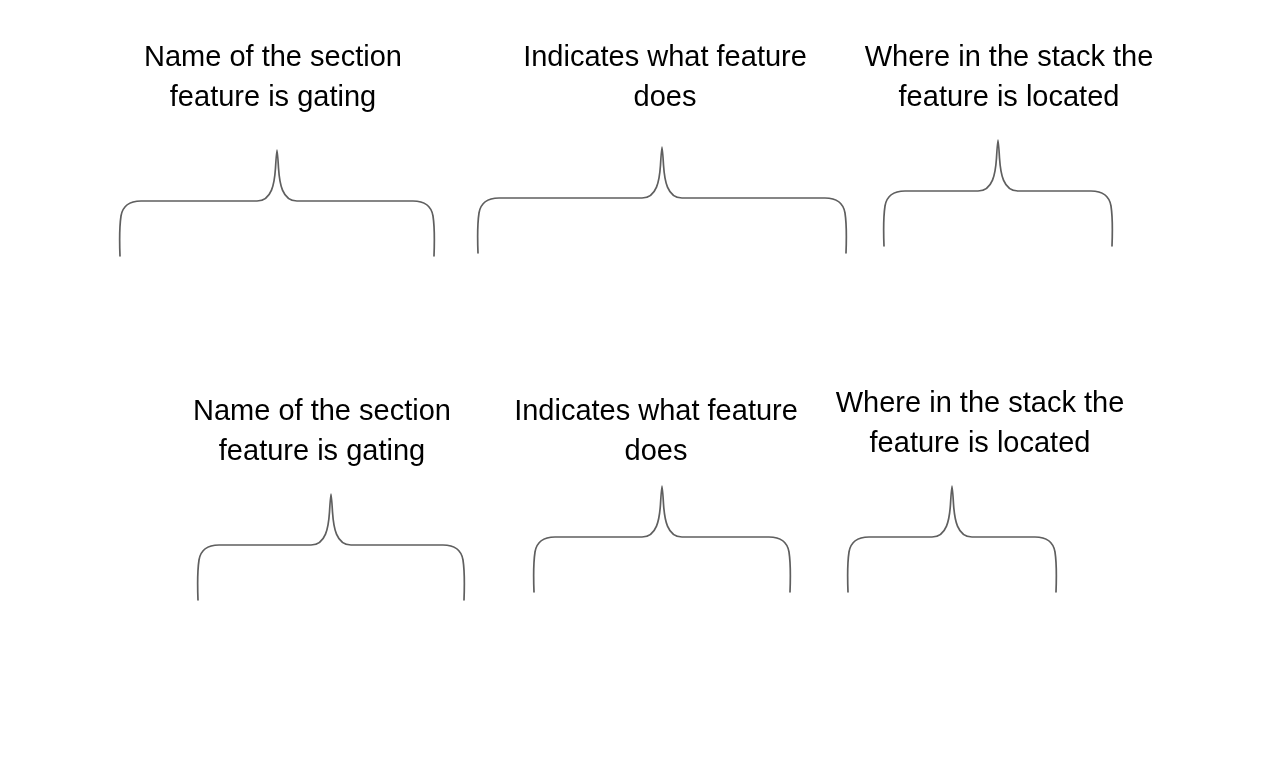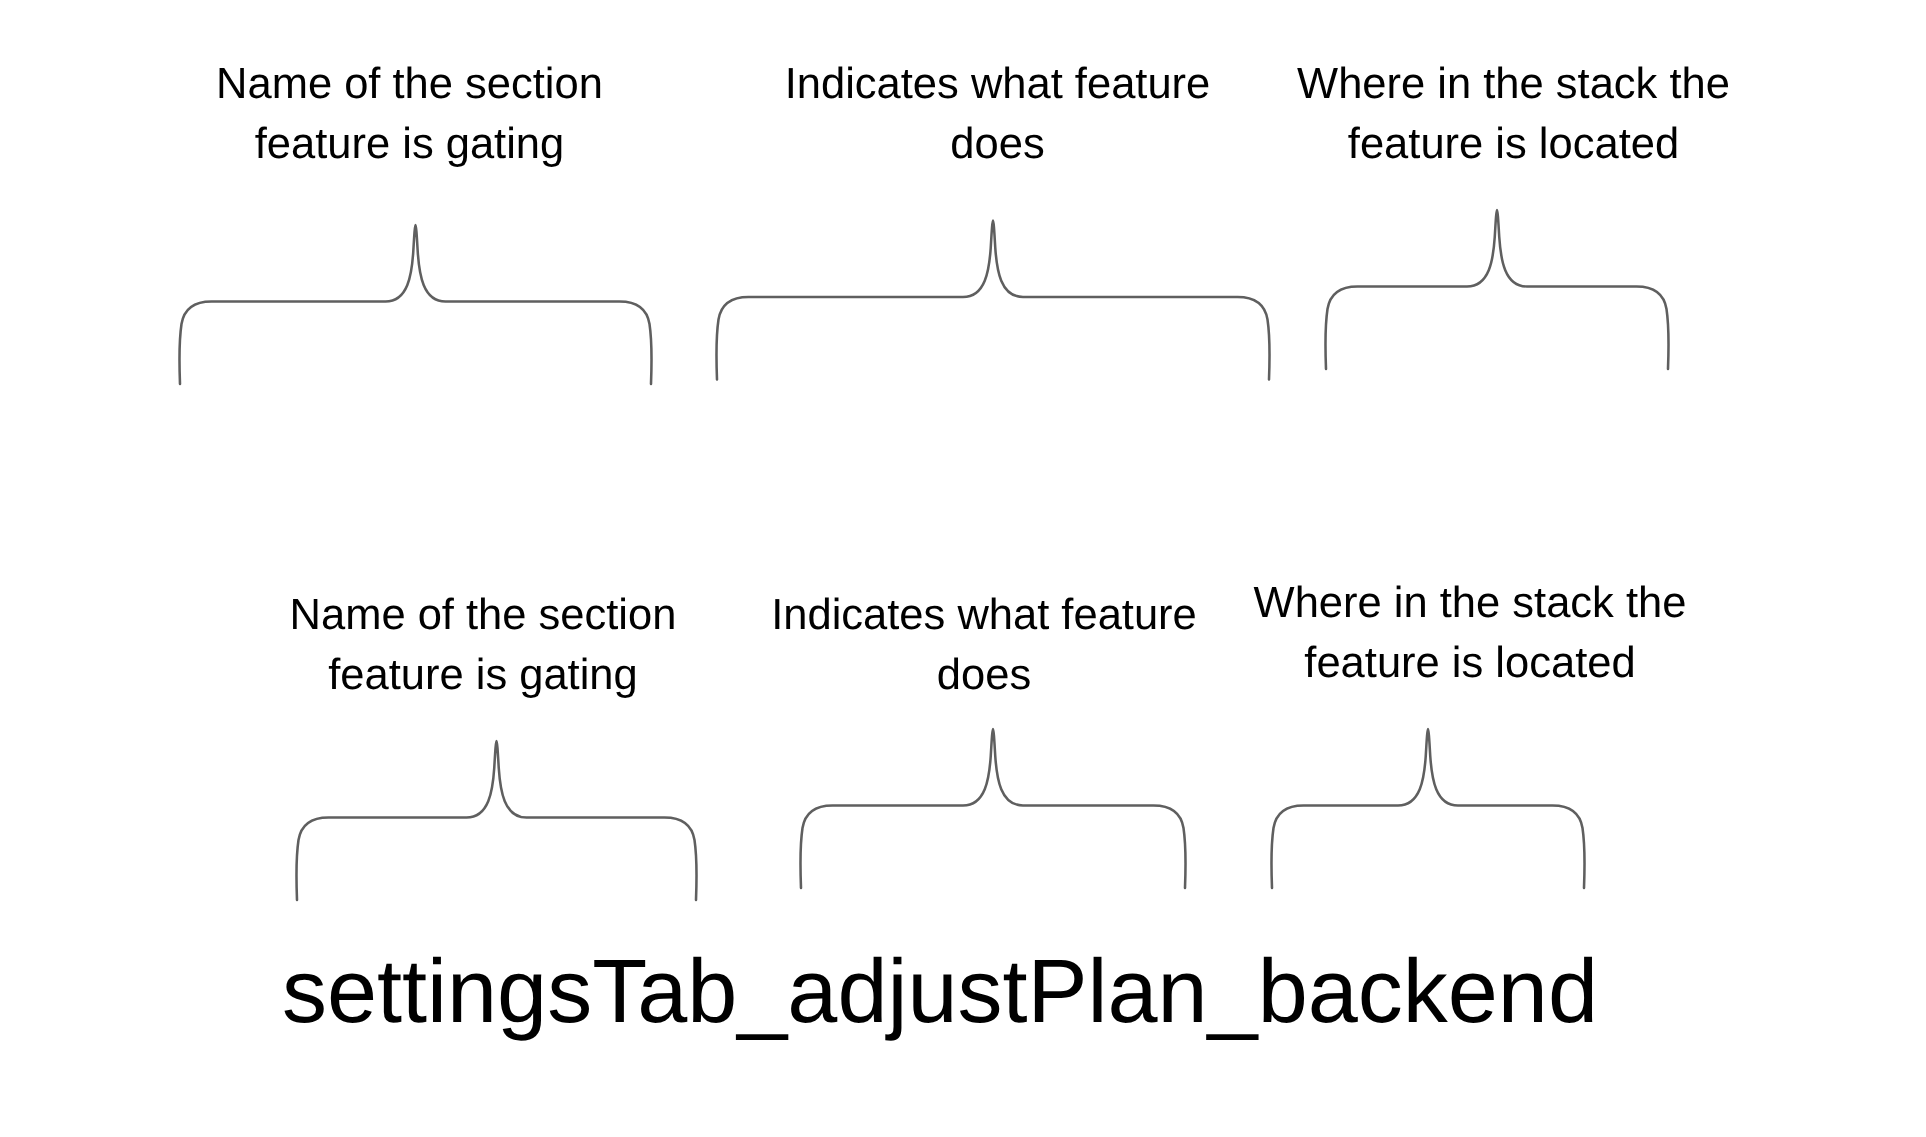--- a/index.html
+++ b/index.html
@@ -70,15 +70,14 @@
   <svg class="brace" style="left:197px; top:492px;" width="268" height="110" viewBox="0 0 268 110">
     <path d="M 1,108 C 0.5,95 0.5,78 2,68 C 3.5,59 9,53 22,53 L 114,53 C 129,53 131.5,35 132.5,20 C 133.2,8 133.6,2 134,2 C 134.4,2 134.8,8 135.5,20 C 136.5,35 139,53 154,53 L 246,53 C 259,53 264.5,59 266,68 C 267.5,78 267.5,95 267,108"></path>
   </svg>
   <svg class="brace" style="left:533px; top:484px;" width="258" height="110" viewBox="0 0 258 110">
     <path d="M 1,108 C 0.5,95 0.5,78 2,68 C 3.5,59 9,53 22,53 L 109,53 C 124,53 126.5,35 127.5,20 C 128.2,8 128.6,2 129,2 C 129.4,2 129.8,8 130.5,20 C 131.5,35 134,53 149,53 L 236,53 C 249,53 254.5,59 256,68 C 257.5,78 257.5,95 257,108"></path>
   </svg>
   <svg class="brace" style="left:847px; top:484px;" width="210" height="110" viewBox="0 0 210 110">
     <path d="M 1,108 C 0.5,95 0.5,78 2,68 C 3.5,59 9,53 22,53 L 85,53 C 100,53 102.5,35 103.5,20 C 104.2,8 104.6,2 105,2 C 105.4,2 105.8,8 106.5,20 C 107.5,35 110,53 125,53 L 188,53 C 201,53 206.5,59 208,68 C 209.5,78 209.5,95 209,108"></path>
   </svg>
 
-  <div class="flag-name" style="left:188px; top:631px;">settingsTab_adjustPlan_backend</div>
 
 </div>
 
 </body></html>

